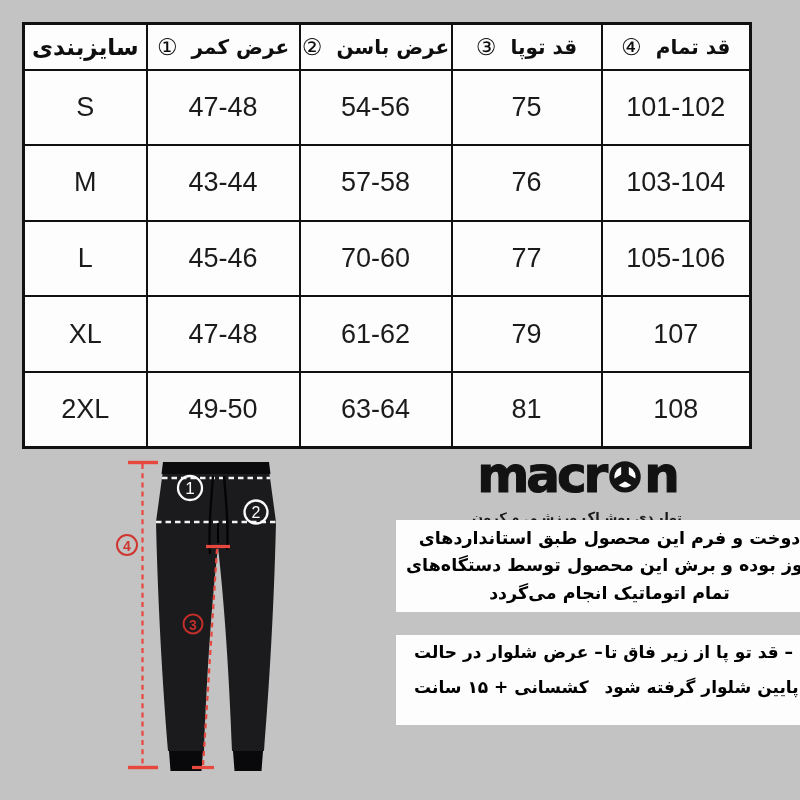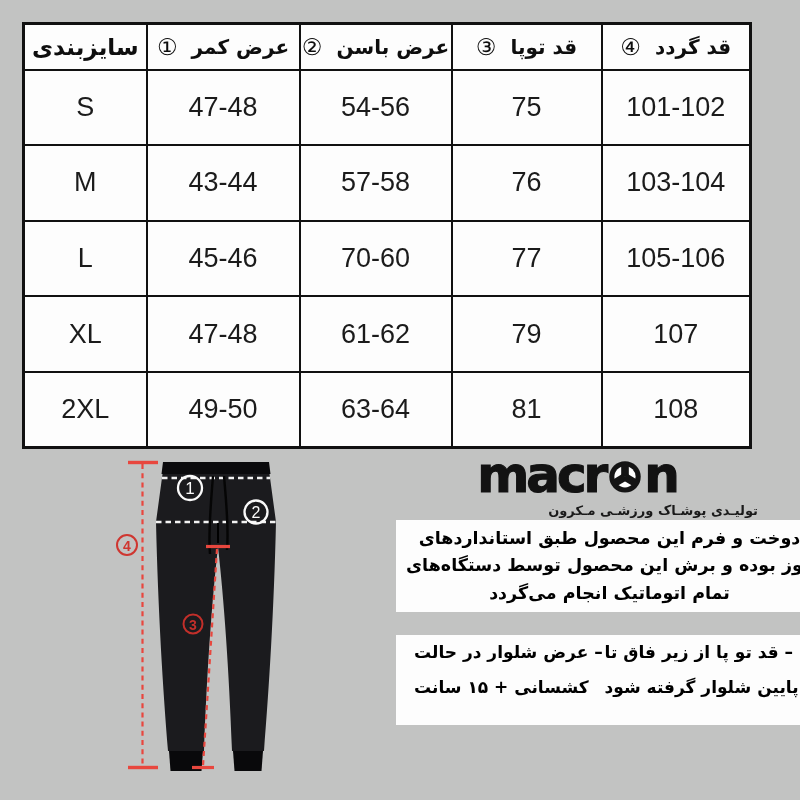--- a/index.html
+++ b/index.html
@@ -25,26 +25,26 @@
          font-weight:bold;font-size:20px;color:#0e0e0e;direction:rtl;}
   .hmark{font-size:23px;font-weight:normal;direction:ltr;}
   .hmark:empty{display:none;}
   .size-head .hflex{font-size:23px;}
   .num{font-family:"Liberation Sans","DejaVu Sans",sans-serif;
        font-size:27px;color:#1b1b1b;font-weight:normal;}
   
   .pants-wrap{position:absolute;left:100px;top:450px;width:290px;height:350px;}
   .pants-wrap text{font-family:"Liberation Sans","DejaVu Sans",sans-serif;}
   
-  .brand{position:absolute;left:396px;top:450px;width:362px;color:#121212;}
+  .brand{position:absolute;left:396px;top:450px;width:362px;text-align:center;color:#121212;}
   .wordmark{display:flex;align-items:center;justify-content:center;
             font-size:50px;font-weight:bold;letter-spacing:-3px;line-height:1;
             -webkit-text-stroke:1.1px #121212;}
   .badge{width:34px;height:34px;margin:0 2px -2px 3px;}
-  .tagline{margin-top:3px;font-size:13px;font-weight:bold;letter-spacing:1.5px;
+  .tagline{margin-top:10px;font-size:13px;font-weight:bold;letter-spacing:1.5px;
            direction:rtl;color:#1a1a1a;}
   
   .note{position:absolute;left:396px;width:427px;background:#fdfdfd;
         direction:rtl;color:#000;box-sizing:border-box;font-weight:bold;}
   .note-production{top:520px;height:92px;display:flex;align-items:center;justify-content:center;
         text-align:center;font-size:17.5px;line-height:1.55;padding:0 8px;}
   .note-measurement{top:635px;height:90px;display:flex;justify-content:center;
         text-align:left;font-size:17px;line-height:2.05;padding:0 18px;}
 </style>
 </head>
@@ -81,21 +81,21 @@
           </div>
         </th>
         <th>
           <div class="hflex">
             <span>قد توپا</span>
             <span class="hmark">③</span>
           </div>
         </th>
         <th>
           <div class="hflex">
-            <span>قد گردد</span>
+            <span>قد تمام</span>
             <span class="hmark">④</span>
           </div>
         </th>
       </tr>
     </thead>
     <tbody>
       <tr>
         <td class="num">S</td>
         <td class="num">47-48</td>
         <td class="num">54-56</td>

